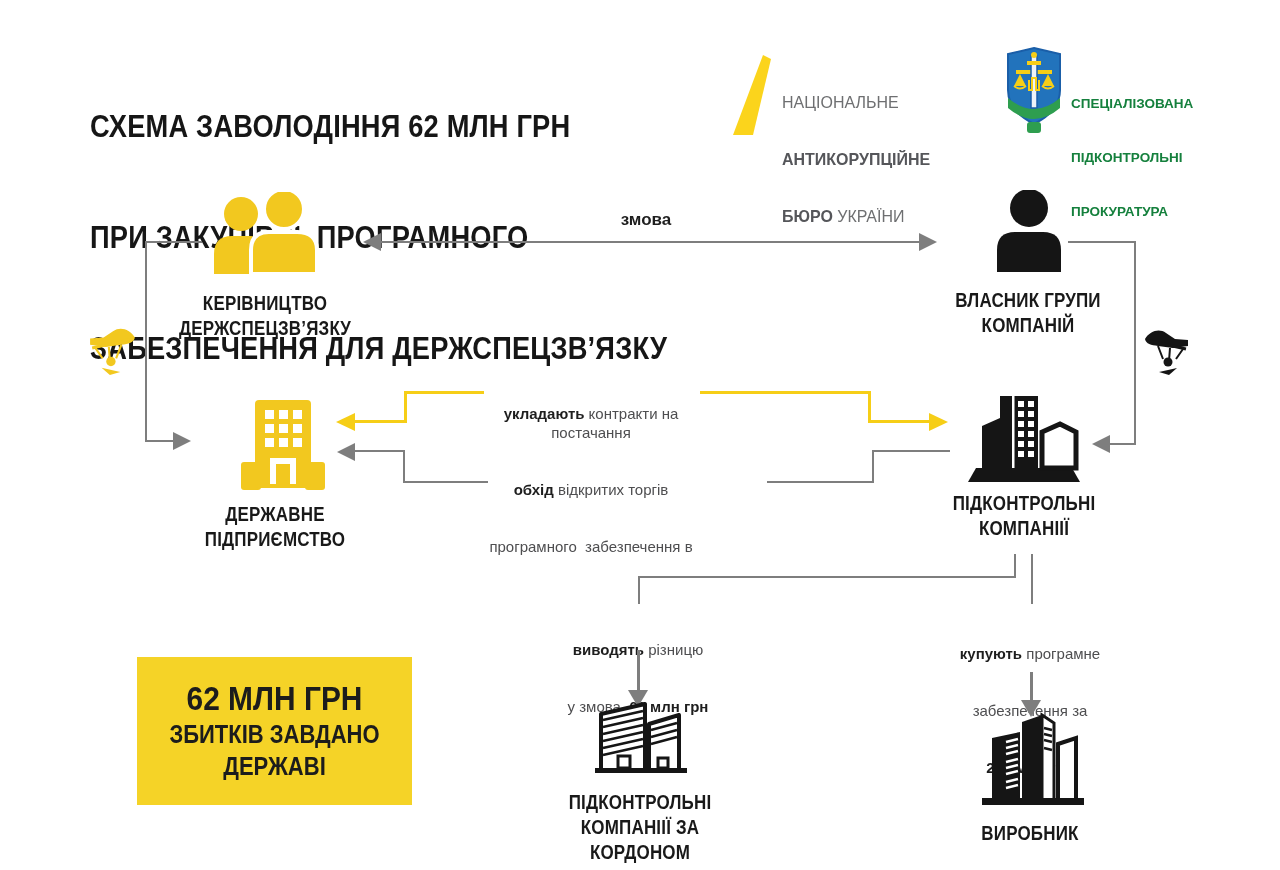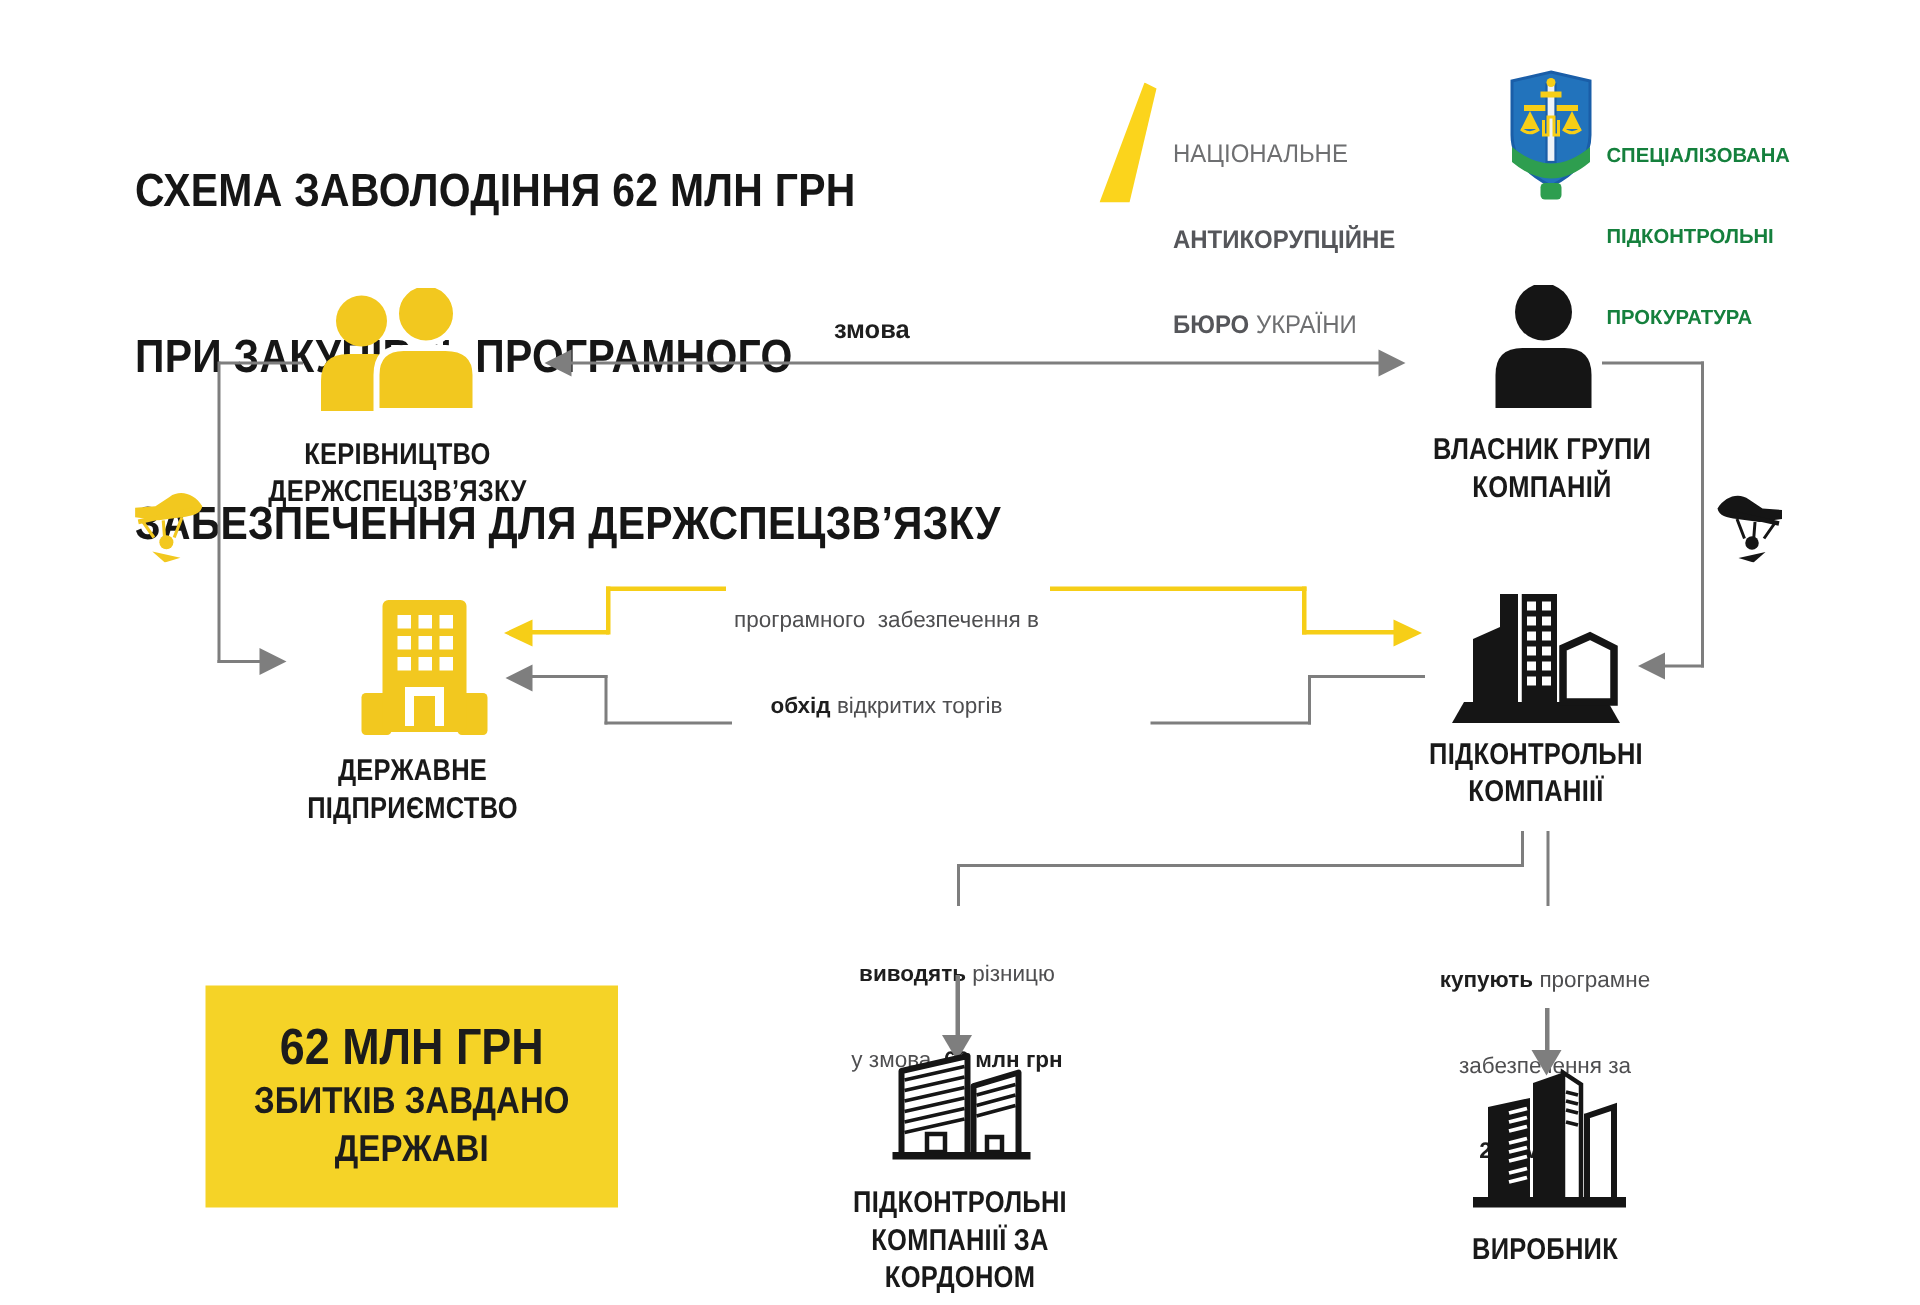--- a/index.html
+++ b/index.html
@@ -26,21 +26,21 @@
   .tri-l{border-top:9px solid transparent;border-bottom:9px solid transparent;border-right:18px solid #7e7e7e;}
   .tri-r{border-top:9px solid transparent;border-bottom:9px solid transparent;border-left:18px solid #7e7e7e;}
   .tri-d{border-left:10px solid transparent;border-right:10px solid transparent;border-top:17px solid #7e7e7e;}
   .ytri-l{border-top:9px solid transparent;border-bottom:9px solid transparent;border-right:19px solid #f6ce17;}
   .ytri-r{border-top:9px solid transparent;border-bottom:9px solid transparent;border-left:19px solid #f6ce17;}
   .icon{position:absolute;}
   .nlabel{position:absolute;text-align:center;font-weight:800;font-size:20px;line-height:25px;
           color:#191919;transform:scaleX(.85);transform-origin:50% 0;letter-spacing:.2px;}
   .atext{position:absolute;text-align:center;font-size:15px;line-height:19px;color:#4e4e50;white-space:pre-wrap;}
   .atext b{color:#1e1e1e;font-weight:700;}
-  .zmova{position:absolute;left:556px;top:210px;width:180px;
+  .zmova{position:absolute;left:556px;top:210px;width:180px;text-align:center;
          font-size:17px;font-weight:700;color:#1e1e1e;}
   
   .loss{position:absolute;left:137px;top:657px;width:275px;height:148px;background:#f5d327;
         text-align:center;}
   .loss-l1{margin-top:21px;font-size:34px;line-height:40px;font-weight:800;color:#1c1c1c;
            transform:scaleX(.88);}
   .loss-l2{font-size:25px;line-height:32px;font-weight:800;color:#1c1c1c;transform:scaleX(.88);}
 </style>
 </head>
 <body>
@@ -195,22 +195,23 @@
 
   <div class="tri ytri-l" style="left:336px;top:413px"></div>
   <div class="hline yl" style="left:353px;top:420px;width:53px;height:3px"></div>
   <div class="vline yl" style="left:404px;top:391px;width:3px;height:32px"></div>
   <div class="hline yl" style="left:404px;top:391px;width:80px;height:3px"></div>
   <div class="hline yl" style="left:700px;top:391px;width:171px;height:3px"></div>
   <div class="vline yl" style="left:868px;top:391px;width:3px;height:32px"></div>
   <div class="hline yl" style="left:868px;top:420px;width:63px;height:3px"></div>
   <div class="tri ytri-r" style="left:929px;top:413px"></div>
   <div class="atext" style="left:466px;top:366px;width:250px">
+    <div><b>укладають</b><span> контракти на постачання</span></div>
+    <div><b>обхід</b><span> відкритих торгів</span></div>
     <div>програмного  забезпечення в</div>
-    <div><b>обхід</b><span> відкритих торгів</span></div>
   </div>
 
   <div class="tri tri-l" style="left:337px;top:443px"></div>
   <div class="hline" style="left:353px;top:450px;width:52px"></div>
   <div class="vline" style="left:403px;top:450px;height:33px"></div>
   <div class="hline" style="left:403px;top:481px;width:85px"></div>
   <div class="hline" style="left:767px;top:481px;width:107px"></div>
   <div class="vline" style="left:872px;top:450px;height:33px"></div>
   <div class="hline" style="left:872px;top:450px;width:78px"></div>
   <div class="atext" style="left:487px;top:459px;width:280px">

